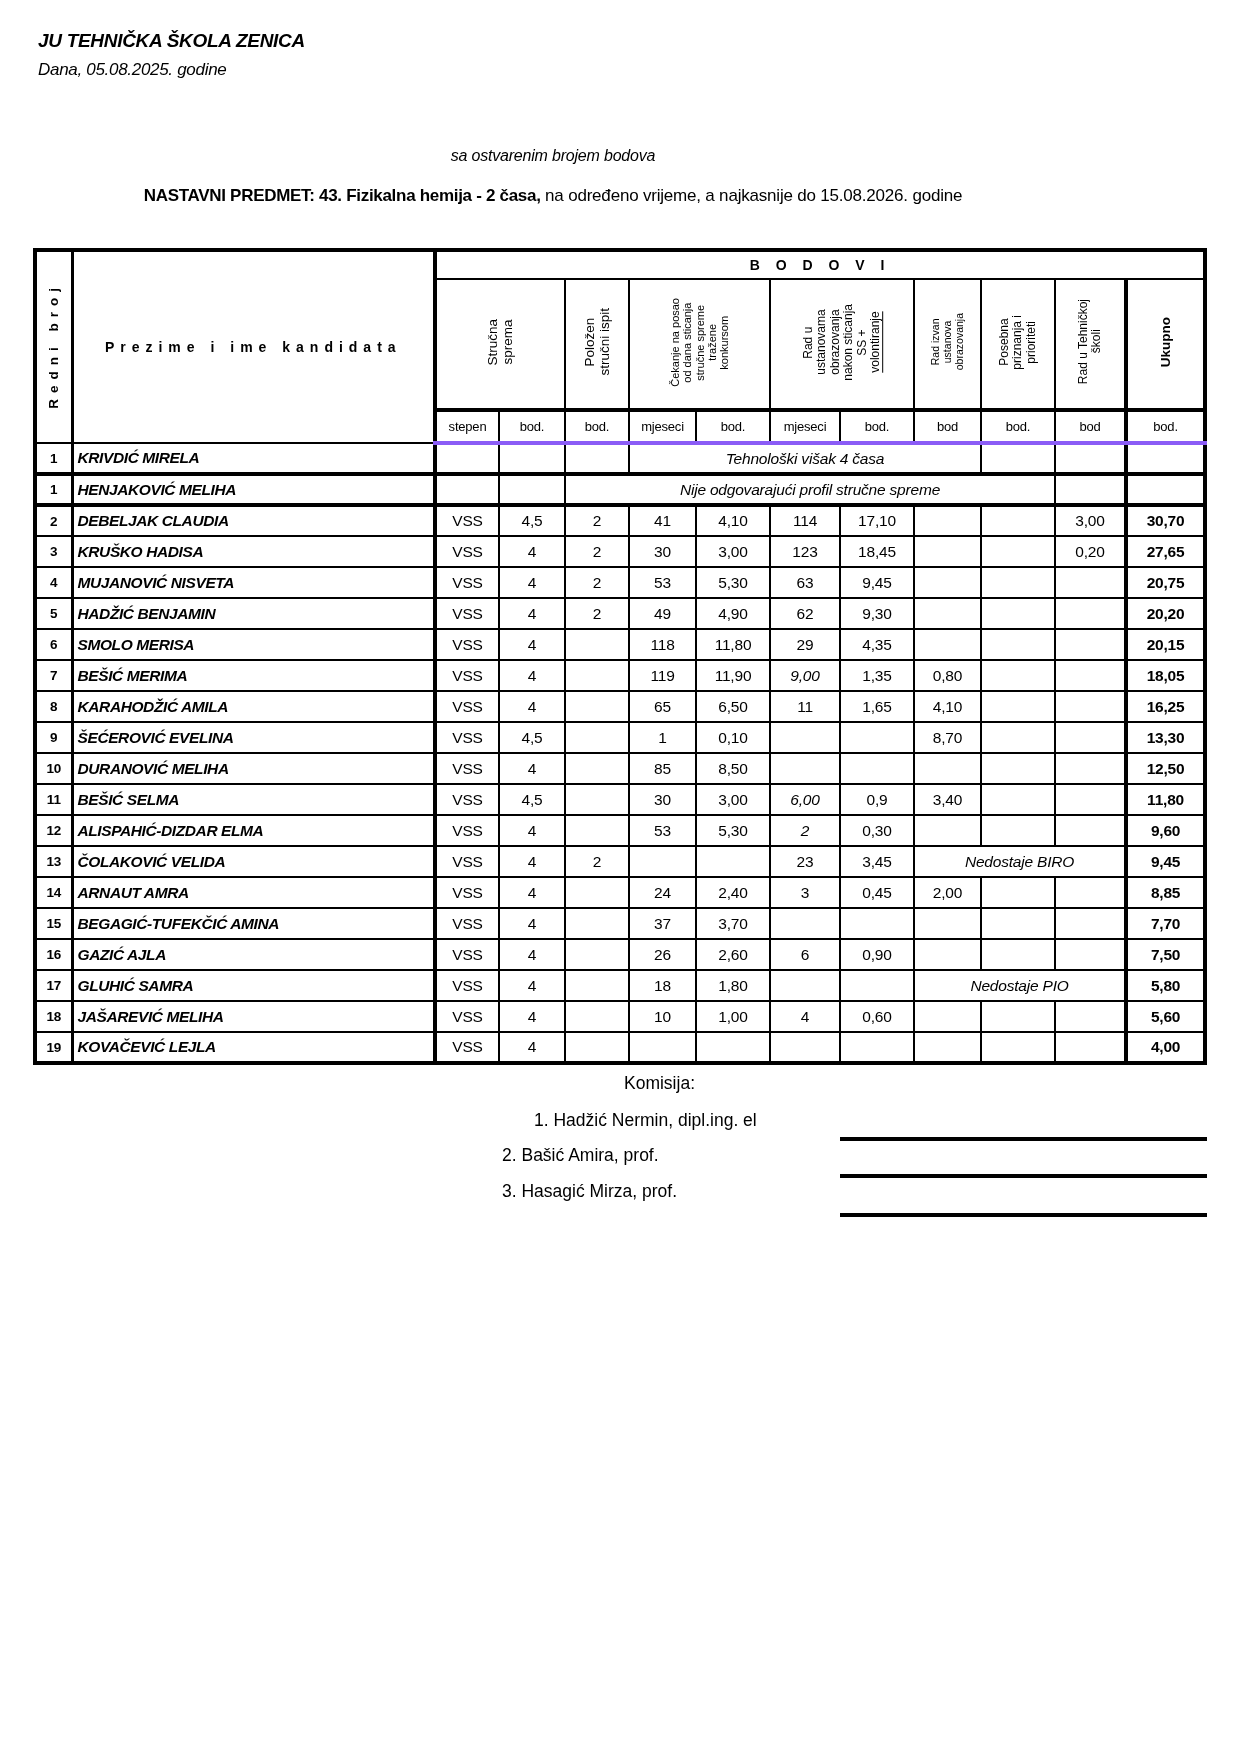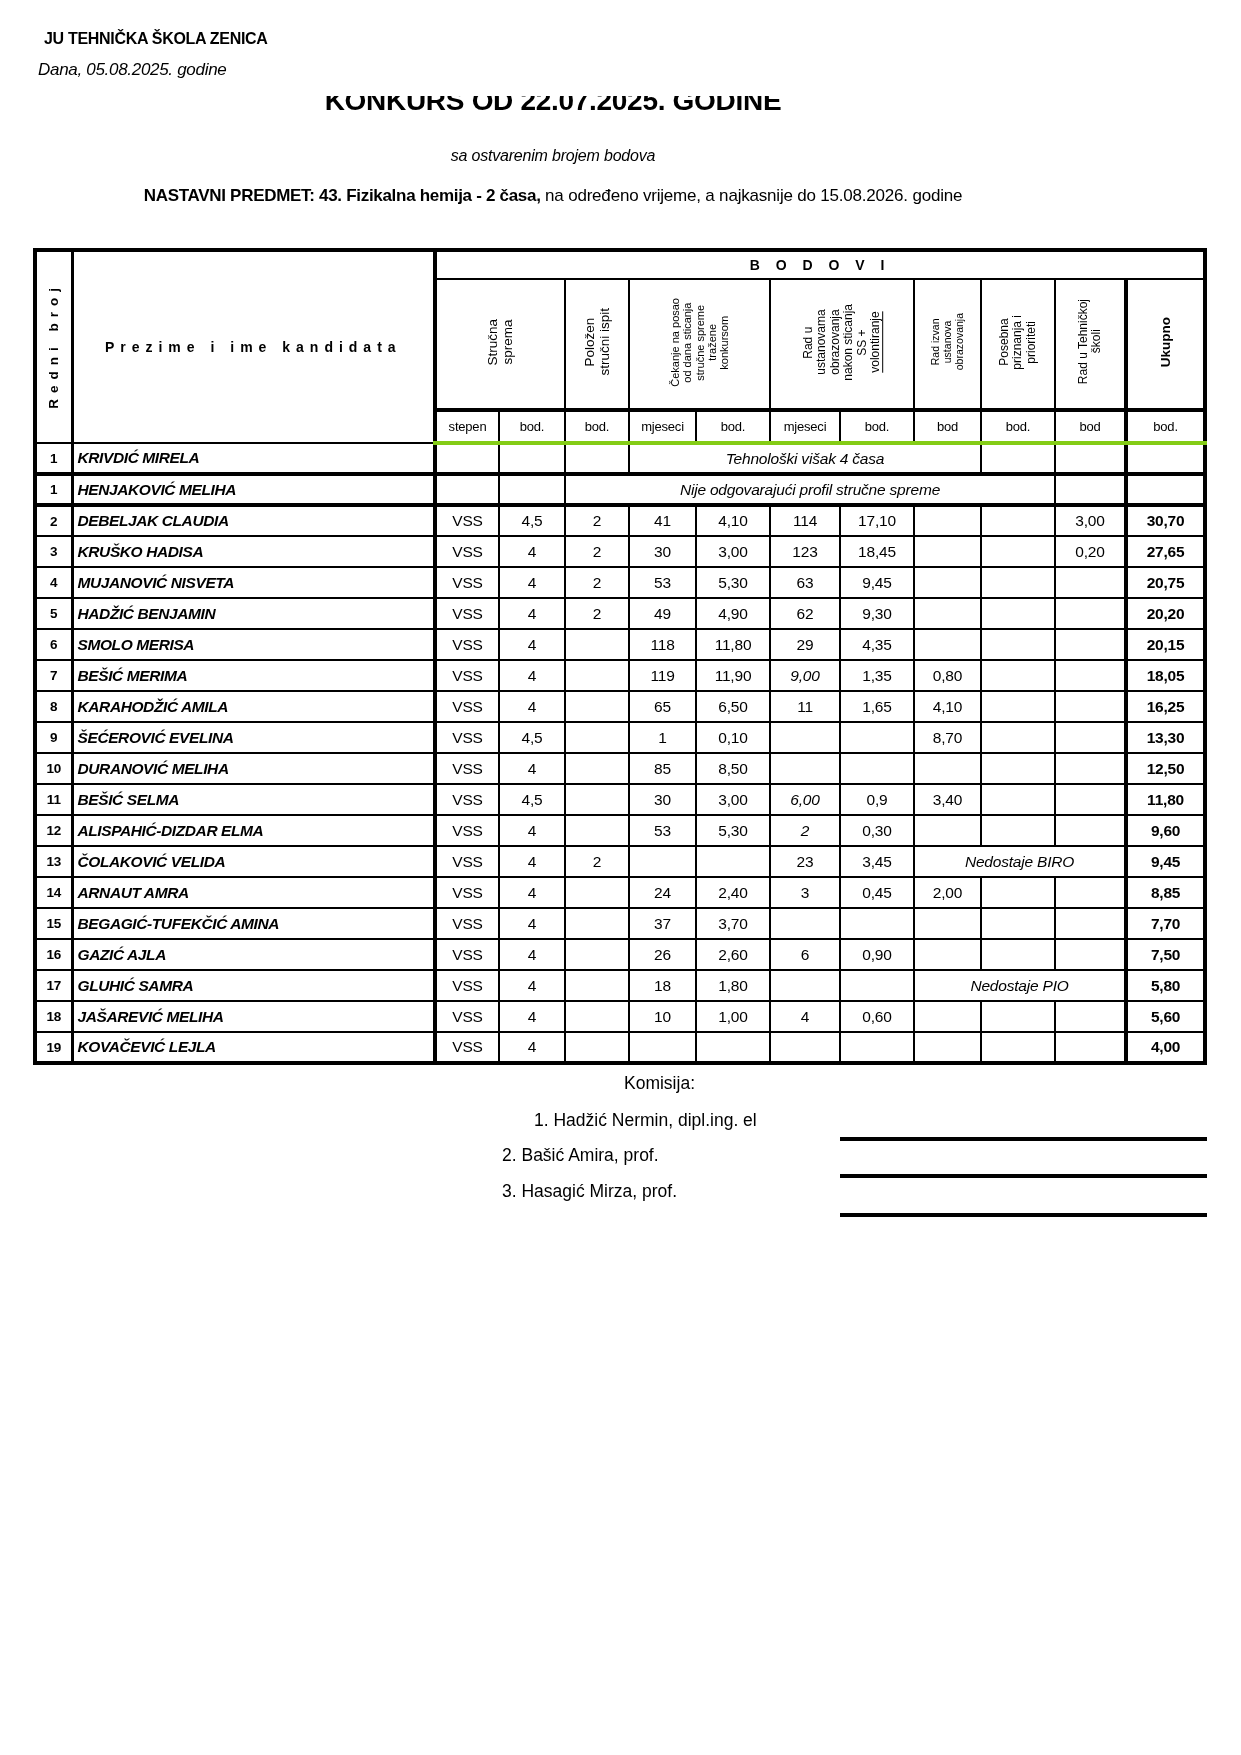--- a/index.html
+++ b/index.html
@@ -1,39 +1,39 @@
 <!DOCTYPE html>
 <html><head>
 <meta charset="utf-8">
 <style>
   html,body{margin:0;padding:0;background:#888;}
   .page{position:relative;width:1241px;height:1755px;background:#fff;
         font-family:"Liberation Sans","DejaVu Sans",sans-serif;color:#000;overflow:hidden;}
 
   
-  .school{position:absolute;left:44px;top:30px;font-size:16px;font-weight:bold;letter-spacing:-0.3px;}
+  .school{position:absolute;left:38px;top:30px;font-size:19px;font-weight:bold;letter-spacing:-0.3px;font-style:italic;}
   .dateline{position:absolute;left:38px;top:60px;font-size:17px;font-style:italic;letter-spacing:-0.3px;}
   .title-clip{position:absolute;left:33px;top:96px;width:1040px;height:21px;overflow:hidden;text-align:center;}
   .title-text{display:block;font-size:28px;line-height:28px;font-weight:bold;margin-top:-9px;letter-spacing:-0.3px;}
   .sub1{position:absolute;left:33px;top:121px;width:1040px;text-align:center;
         font-size:17px;font-style:italic;letter-spacing:-0.2px;}
   .sub2{position:absolute;left:33px;top:147px;width:1040px;text-align:center;
         font-size:16px;font-style:italic;letter-spacing:-0.2px;}
   .predmet{position:absolute;left:33px;top:186px;width:1040px;text-align:center;font-size:17px;letter-spacing:-0.2px;}
   .predmet b{letter-spacing:-0.3px;}
 
   
   table.t{position:absolute;left:33px;top:248px;width:1170px;border-collapse:collapse;
           table-layout:fixed;border:4px solid #000;}
   .t th,.t td{border:2px solid #000;padding:0;overflow:hidden;}
   .bl3{border-left:3px solid #000 !important;}
   .bl4{border-left:4px solid #000 !important;}
   tr.bodovi-row th{height:26px;font-size:14px;font-weight:bold;letter-spacing:6px;border-bottom:2px solid #000;}
   tr.vlabels th{height:128px;vertical-align:middle;text-align:center;font-weight:normal;border-bottom:4px solid #000;}
-  tr.subhead th{height:29px;font-weight:normal;font-size:13px;border-bottom:4px solid #84cc16;letter-spacing:-0.2px;}
+  tr.subhead th{height:29px;font-weight:normal;font-size:13px;border-bottom:4px solid #8b5cf6;letter-spacing:-0.2px;}
   th.corner{vertical-align:middle;text-align:center;}
   th.prezime-h{font-size:16px;font-weight:bold;}
   .vtxt{display:inline-block;writing-mode:vertical-rl;transform:rotate(180deg);
         white-space:pre-line;line-height:1.12;text-align:center;}
   .fs13{font-size:13.5px;} .fs12{font-size:12px;} .fs11{font-size:11px;} .fs105{font-size:10.5px;}
   .bold{font-weight:bold;}
   .ul{text-decoration:underline;}
 
   .t tbody tr{height:31px;}
   .t tbody td{font-size:15.5px;text-align:center;vertical-align:middle;letter-spacing:-0.2px;}
@@ -53,23 +53,20 @@
   .l1{top:1137px;} .l2{top:1174px;} .l3{top:1213px;}
 </style>
 </head>
 <body>
 
 <div class="page">
 
   <div class="school">JU TEHNIČKA ŠKOLA ZENICA</div>
   <div class="dateline">Dana, 05.08.2025. godine</div>
 
-  <div class="title-clip">
-    <span class="title-text">KONKURS OD 22.07.2025. GODINE</span>
-  </div>
 
   <div class="sub2">sa ostvarenim brojem bodova</div>
 
   <div class="predmet"><b>NASTAVNI PREDMET: 43. Fizikalna hemija - 2 časa,</b><span> na određeno vrijeme, a najkasnije do 15.08.2026. godine</span></div>
 
   <table class="t">
     <colgroup>
       <col style="width:37px">
         <col style="width:363px">
         <col style="width:64px">

